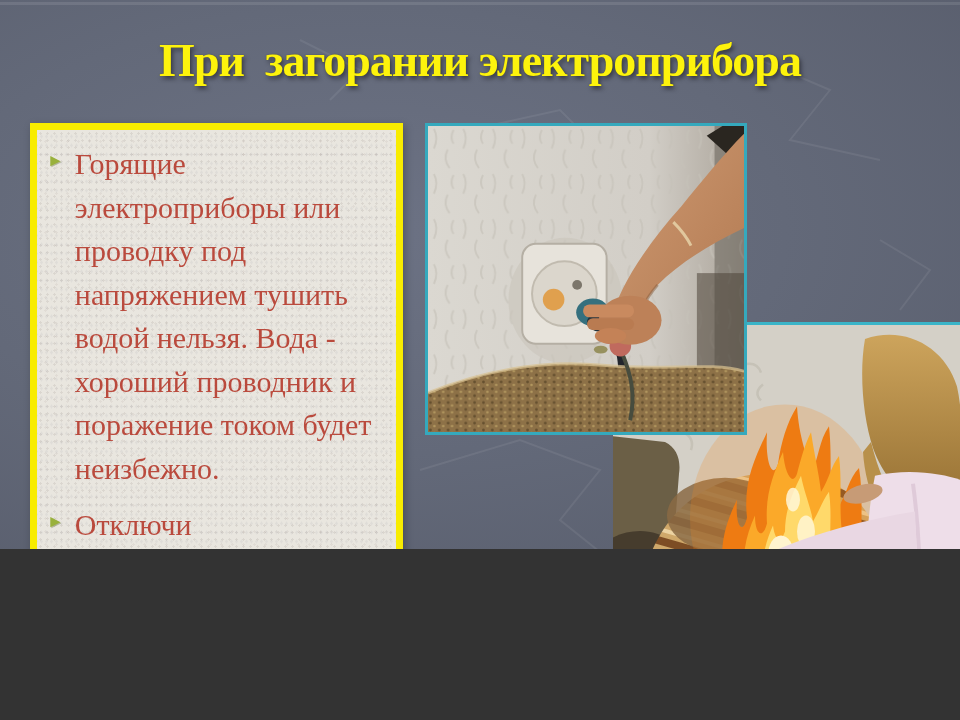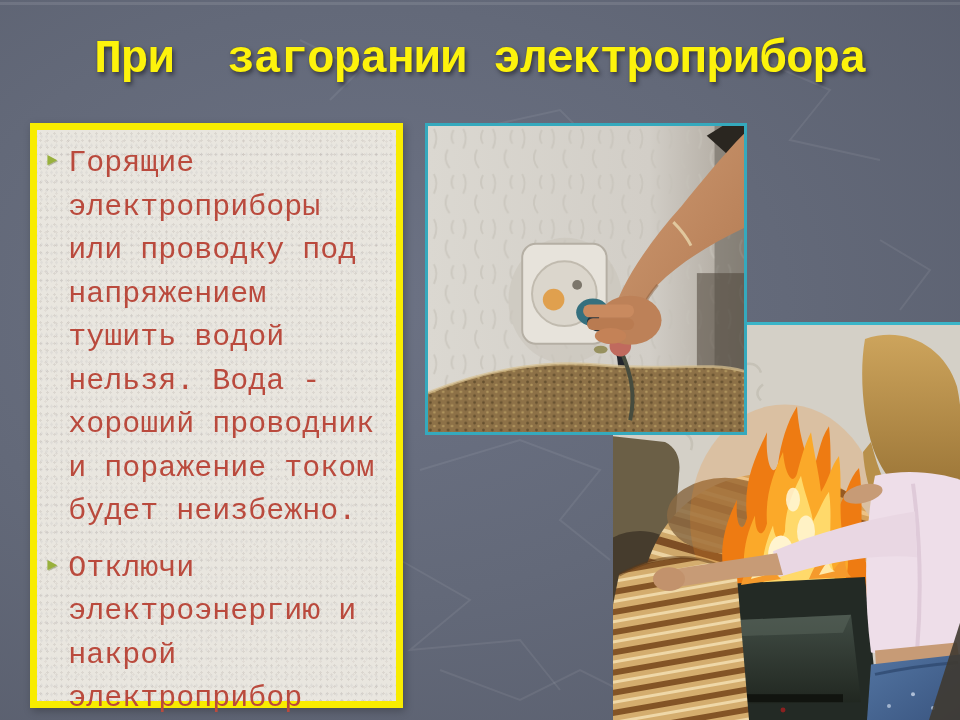--- a/index.html
+++ b/index.html
@@ -1,20 +1,20 @@
 <!DOCTYPE html>
 <html><head>
 <meta charset="utf-8">
 <style>
   html,body{margin:0;padding:0;background:#333;}
   .slide{
-    position:relative;width:960px;height:720px;overflow:hidden;
+    position:relative;width:960px;height:549px;overflow:hidden;
     background:
       radial-gradient(ellipse at 38% 42%, #6c7284 0%, #636979 50%, #585d6c 100%);
-    font-family:Liberation Mono, monospace;
+    font-family:Liberation Serif, serif;
   }
   .bg-pattern{position:absolute;left:0;top:0;width:960px;height:720px;z-index:0;}
   .top-sheen{position:absolute;left:0;top:2px;width:100%;height:3px;
     background:rgba(255,255,255,0.10);z-index:1;}
 
   .title{
     position:absolute;top:34px;left:0;width:960px;z-index:3;
     text-align:center;white-space:pre;
     font-weight:bold;font-size:46px;letter-spacing:-1px;
     color:#fdf30c;

